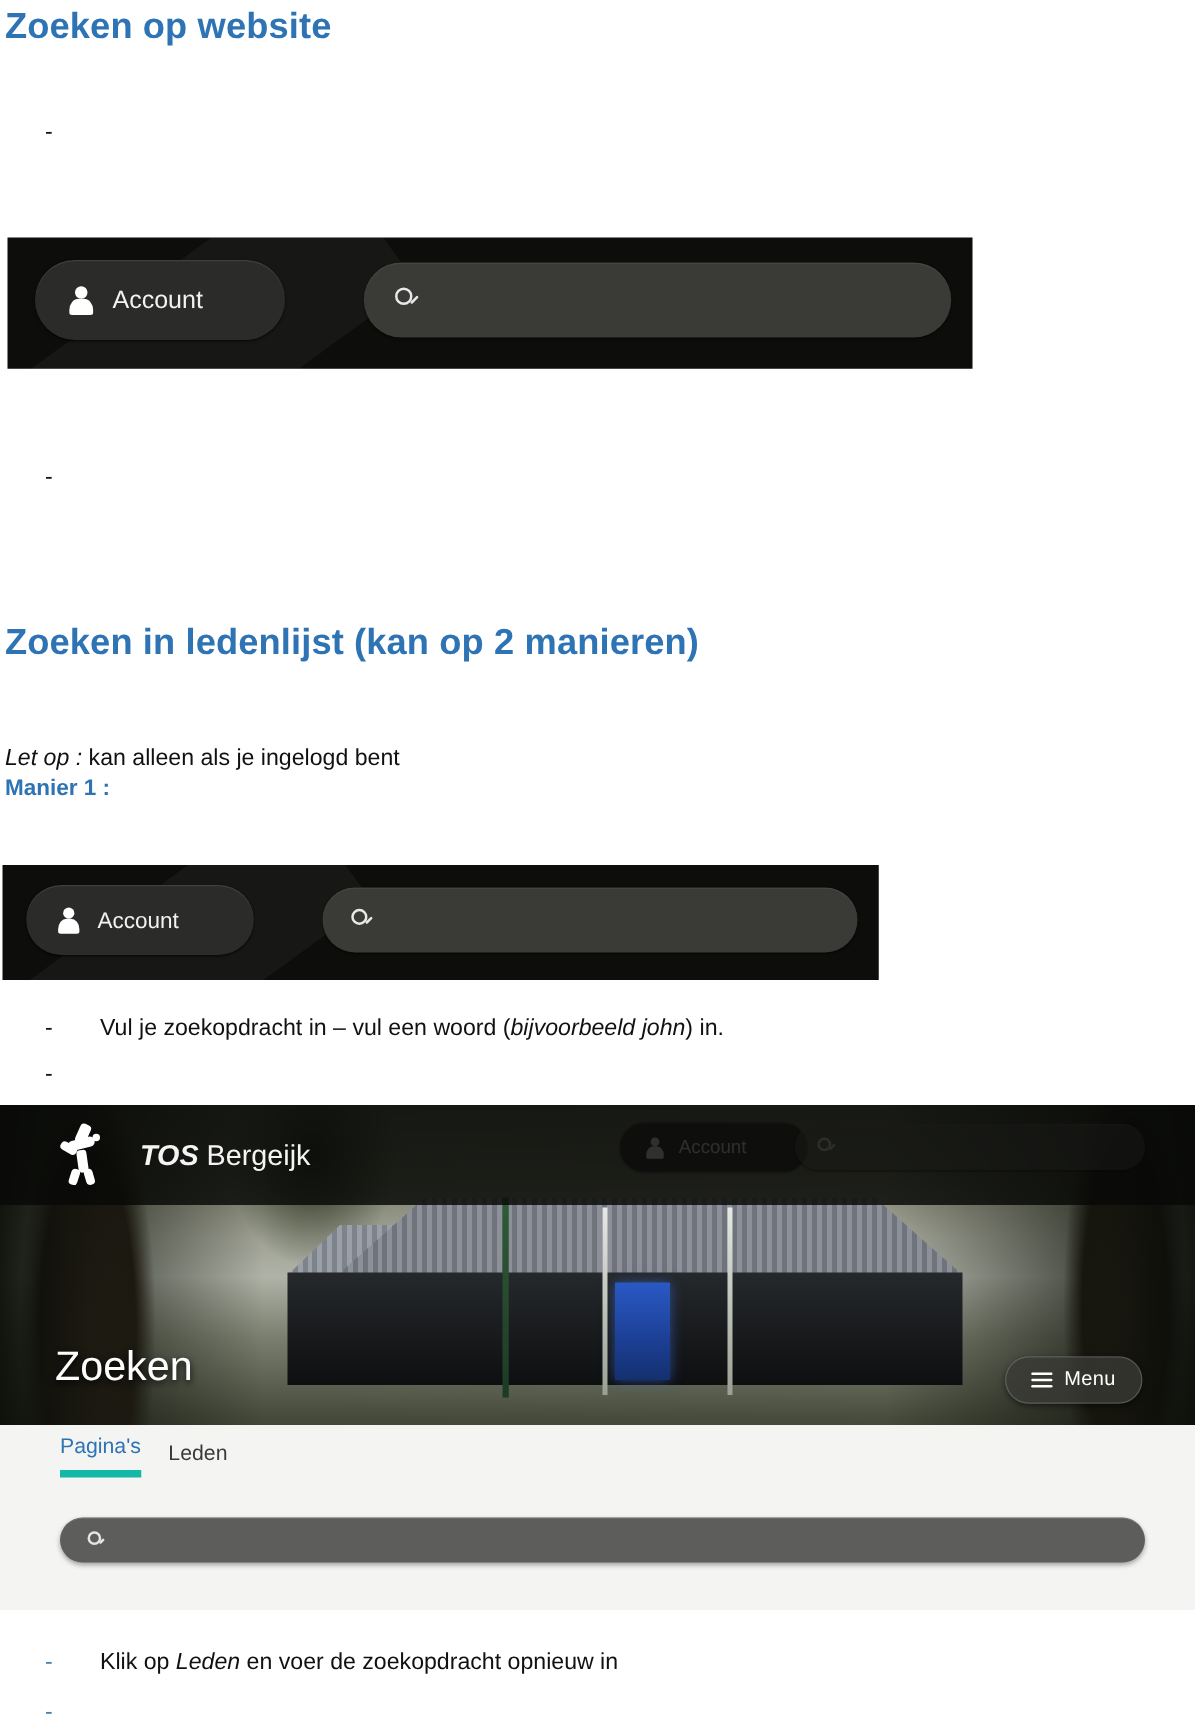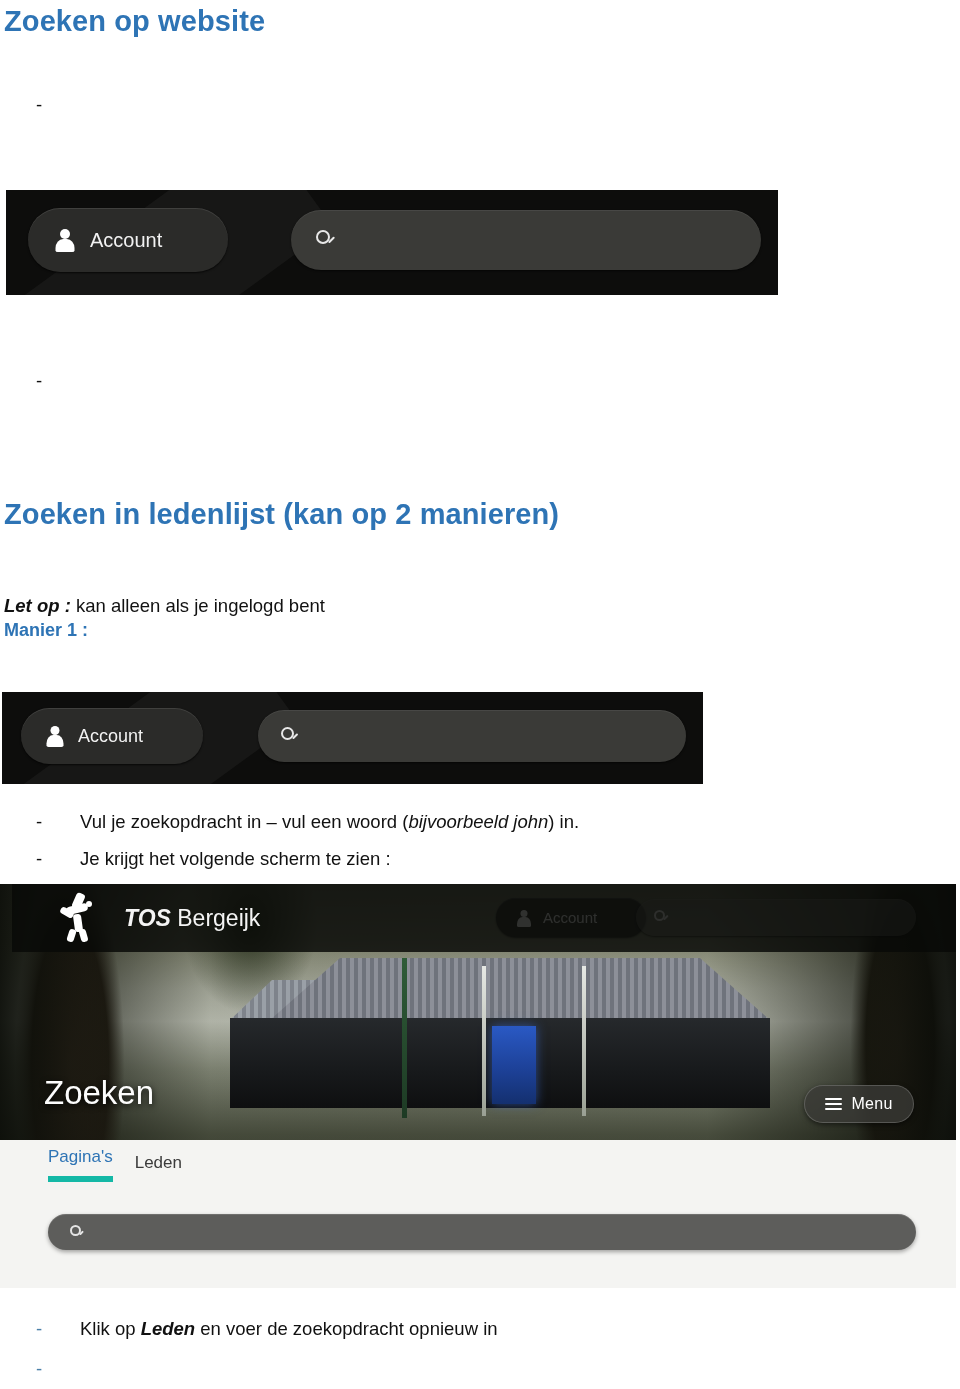--- a/index.html
+++ b/index.html
@@ -38,21 +38,21 @@
     width: 44px;
     flex: 0 0 44px;
   }
   .bullet-line.blue-dash .dash { color: #4a7fa8; }
   .para {
     position: absolute;
     font-size: 18.5px;
     color: #111;
     white-space: nowrap;
   }
-  .bi { font-weight: bold; font-style: italic; }
+  .bi { font-weight: normal; font-style: italic; }
   .it { font-style: italic; }
   .blue-bold {
     position: absolute;
     font-size: 18px;
     font-weight: bold;
     color: #2E74B5;
     white-space: nowrap;
   }
 
   
@@ -219,22 +219,22 @@
     position: absolute;
     left: 0; right: 0; bottom: 52px;
     height: 38px;
     background: repeating-linear-gradient(90deg, rgba(40,58,26,.55) 0 9px, rgba(26,40,16,.55) 9px 18px);
     filter: blur(.4px);
   }
 
   
   .site-topbar {
     position: absolute;
-    left: 12px; right: 0; top: 0;
-    height: 68px;
+    left: 0; right: 0; top: 0;
+    height: 80px;
     background: rgba(8,9,7,.84);
     display: flex;
     align-items: center;
     z-index: 5;
   }
   .site-logo {
     position: relative;
     width: 58px; height: 58px;
     margin-left: 38px;
     flex: 0 0 58px;
@@ -375,21 +375,20 @@
   </div>
 </div>
 
 <div class="bullet-line" style="left:36px; top:811px;">
   <span class="dash">-</span>
   <span><span>Vul je zoekopdracht in – vul een woord (</span><span class="it">bijvoorbeeld john</span><span>) in.</span></span>
 </div>
 
 <div class="bullet-line" style="left:36px; top:848px;">
   <span class="dash">-</span>
-  <span>Je krijgt het volgende scherm te zien :</span>
 </div>
 
 <div class="shot-site" style="left:0px; top:884px; width:956px; height:404px;">
 
   <div class="site-photo">
     <div class="site-building">
       <div class="roof2"></div>
       <div class="roof"></div>
       <div class="facade"></div>
       <div class="door"></div>

